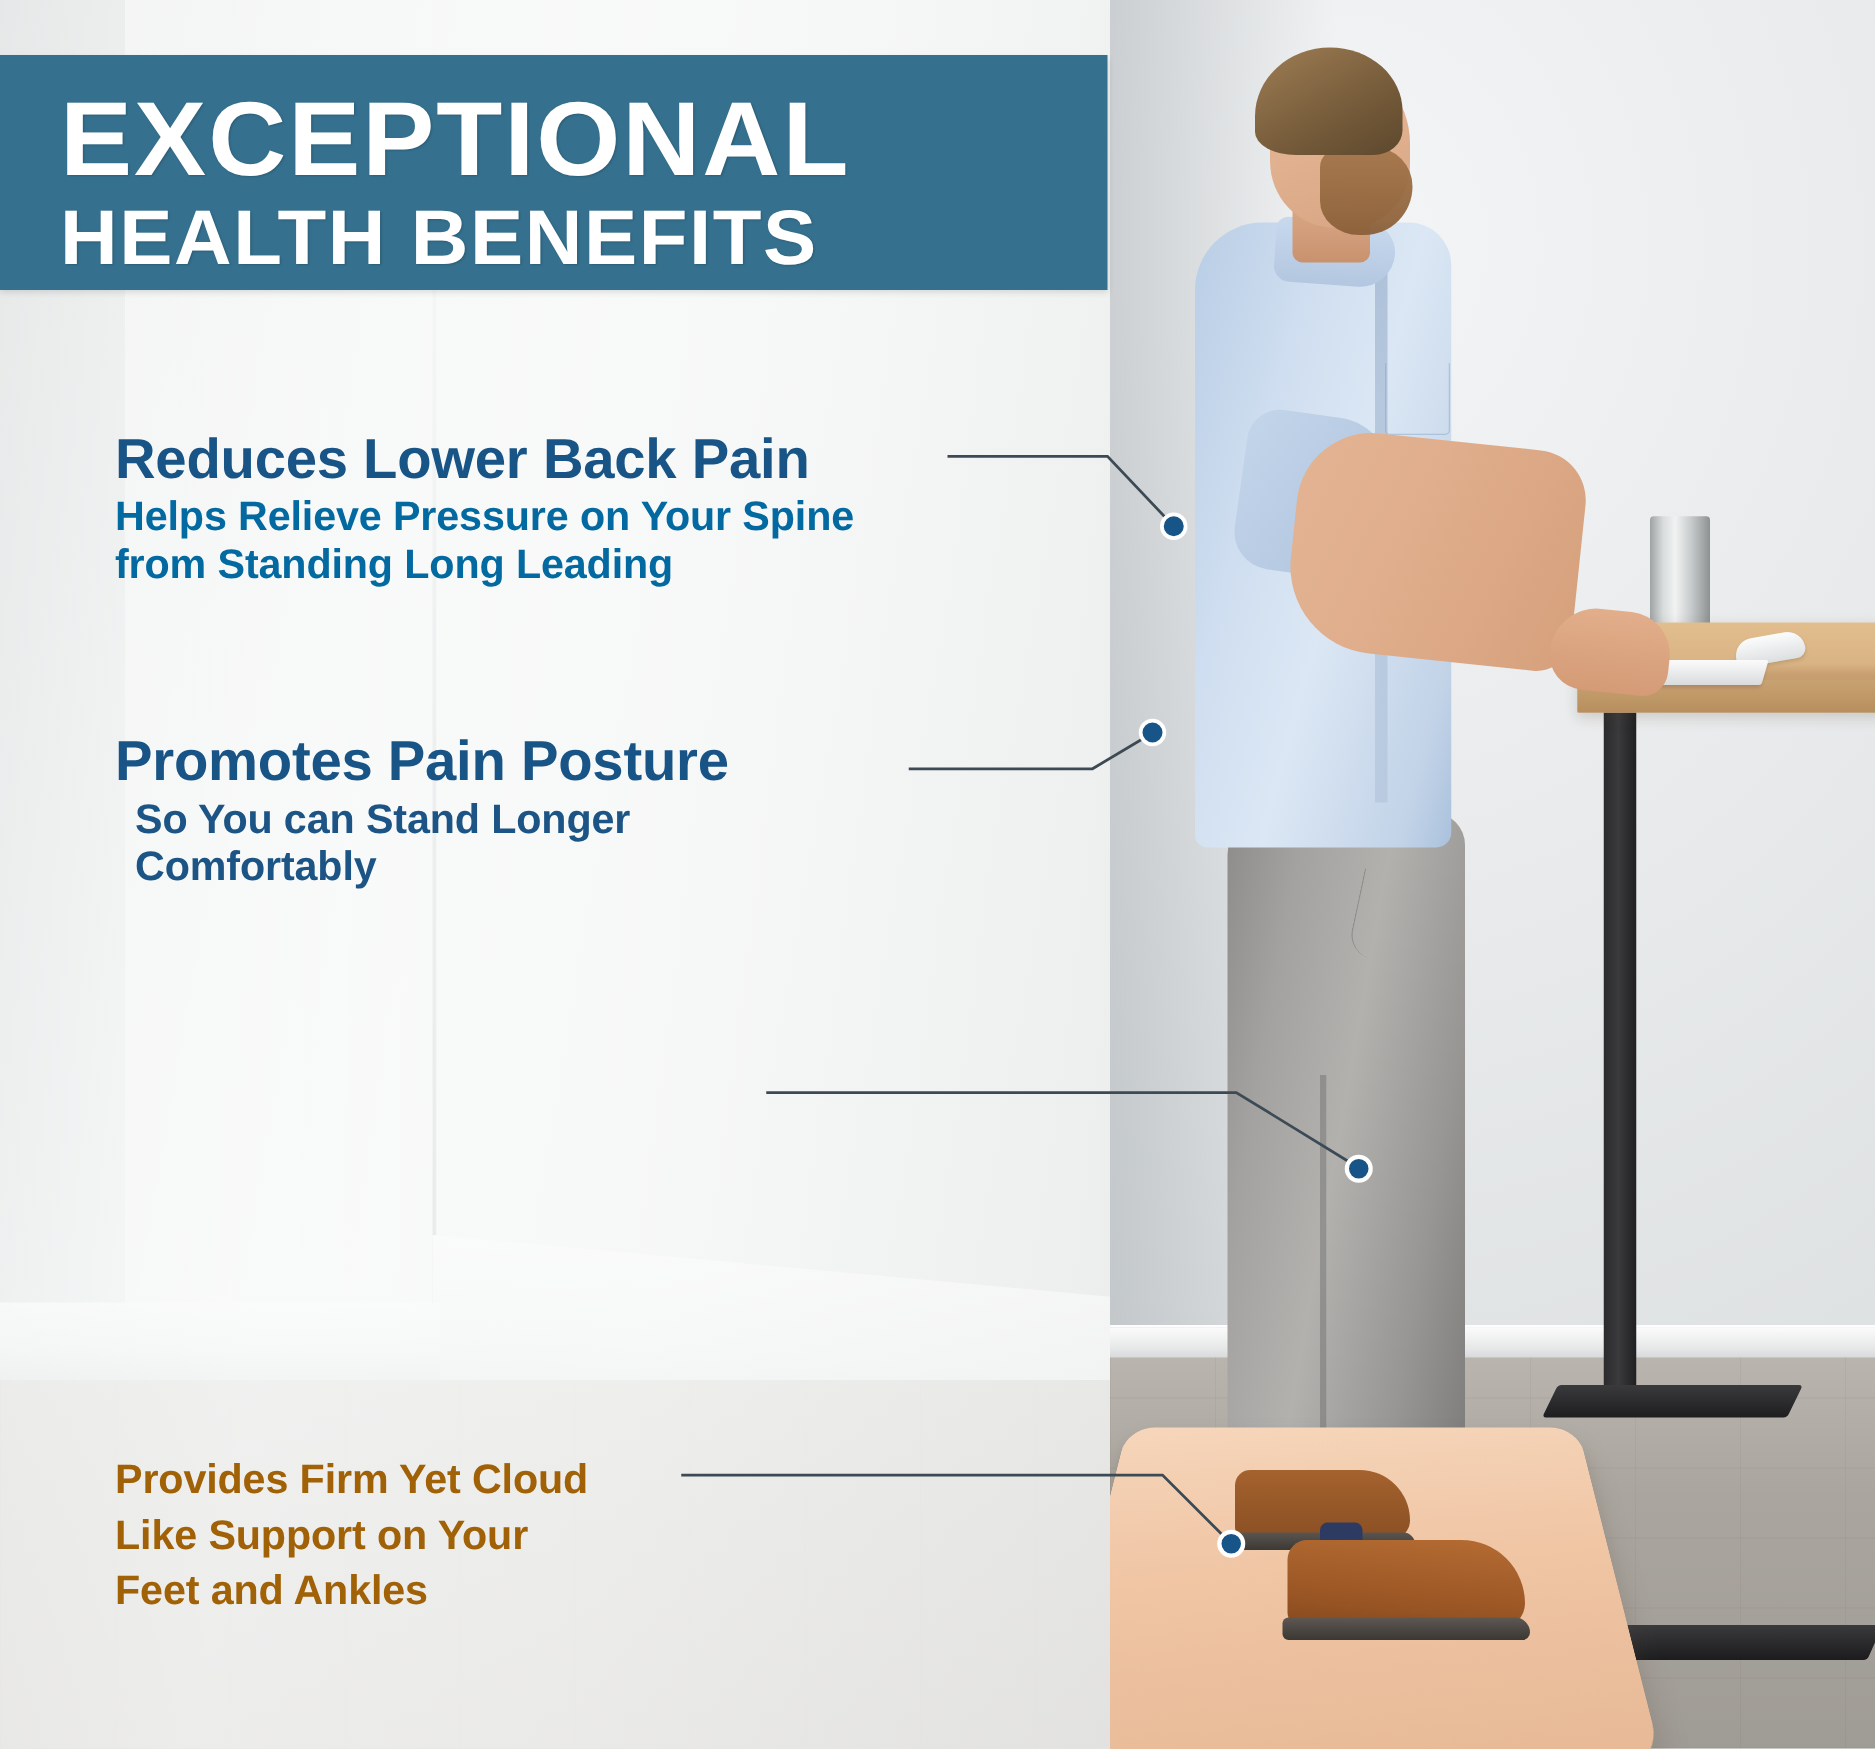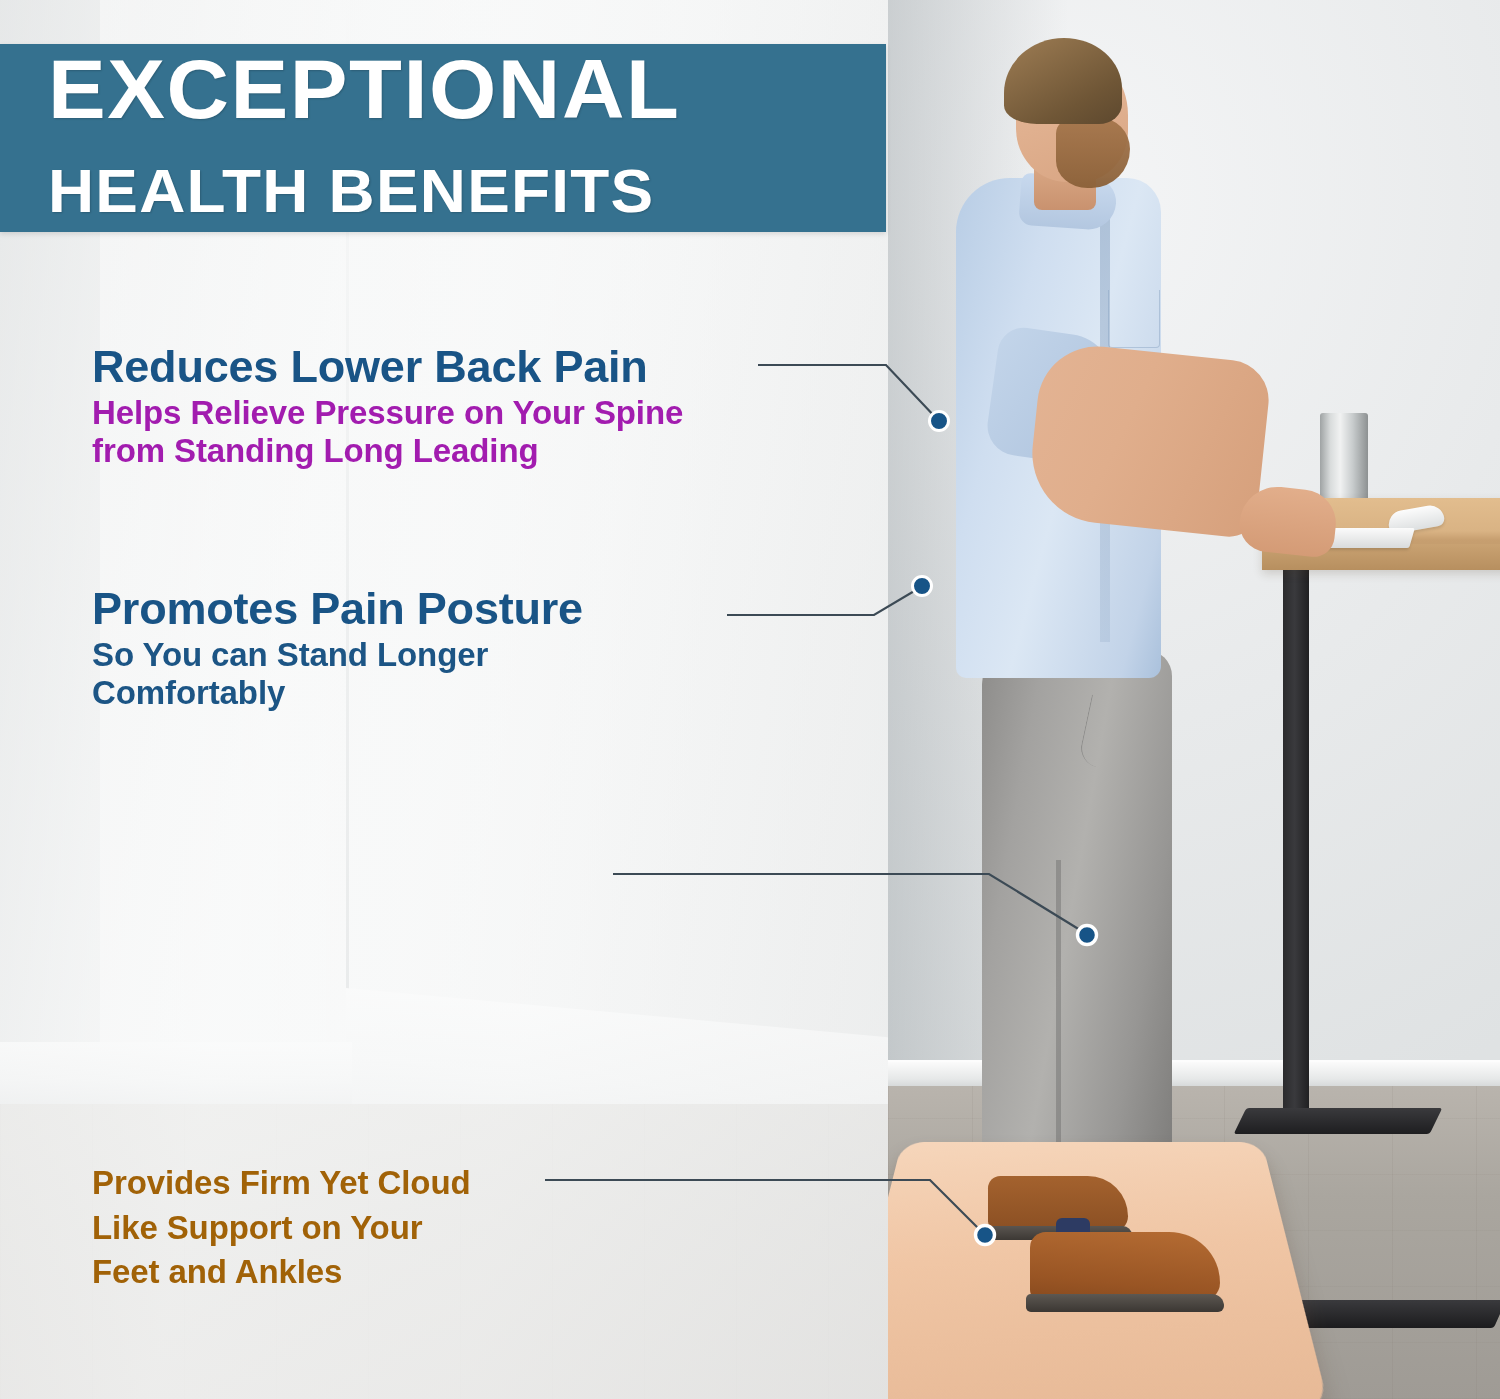--- a/index.html
+++ b/index.html
@@ -253,21 +253,21 @@
   .fp-wash{
     position:absolute; inset:0;
     background:linear-gradient(100deg, rgba(240,241,241,.62) 0%, rgba(248,249,249,.74) 35%,
                 rgba(247,248,248,.70) 62%, rgba(238,239,239,.66) 100%);
   }
 
   
   .banner{
     position:absolute; left:0; top:44px; width:886px; height:188px;
     background:#35718f;
-    display:flex; flex-direction:column; justify-content:space-between;
+    display:flex; flex-direction:column; justify-content:flex-end;
     padding:6px 0 10px 48px;
     box-shadow:0 2px 5px rgba(0,0,0,.12);
   }
   .banner-line1{
     color:#ffffff; font-weight:700; font-size:84px; line-height:.94;
     letter-spacing:1.5px;
     transform:scaleX(1.03); transform-origin:left center;
     text-shadow:1px 1px 2px rgba(0,0,0,.18);
   }
   .banner-line2{
@@ -355,29 +355,29 @@
     <div class="fp-wash"></div>
   </div>
 
   <div class="banner" style="background: rgb(53, 113, 143); color: rgb(255, 255, 255);">
     <div class="banner-line1">EXCEPTIONAL</div>
     <div class="banner-line2">HEALTH BENEFITS</div>
   </div>
 
   <div class="benefit" id="benefit-0">
     <div class="benefit-title" style="color: rgb(25, 84, 134);">Reduces Lower Back Pain</div>
-    <div class="benefit-body" style="color: #a21caf;">
+    <div class="benefit-body" style="color: #0369a1;">
         <div>Helps Relieve Pressure on Your Spine</div>
         <div>from Standing Long Leading</div>
       </div>
   </div>
 
   <div class="benefit" id="benefit-1">
     <div class="benefit-title" style="color: rgb(25, 84, 134);">Promotes Pain Posture</div>
-    <div class="benefit-body" style="color: rgb(28, 85, 133);">
+    <div class="benefit-body" style="color: rgb(28, 85, 133); margin-left: 16px;">
         <div>So You can Stand Longer</div>
         <div>Comfortably</div>
       </div>
   </div>
 
 
   <div class="benefit" id="benefit-3">
     <div class="benefit-body loose" style="color: #a16207;">
         <div>Provides Firm Yet Cloud</div>
         <div>Like Support on Your</div>

